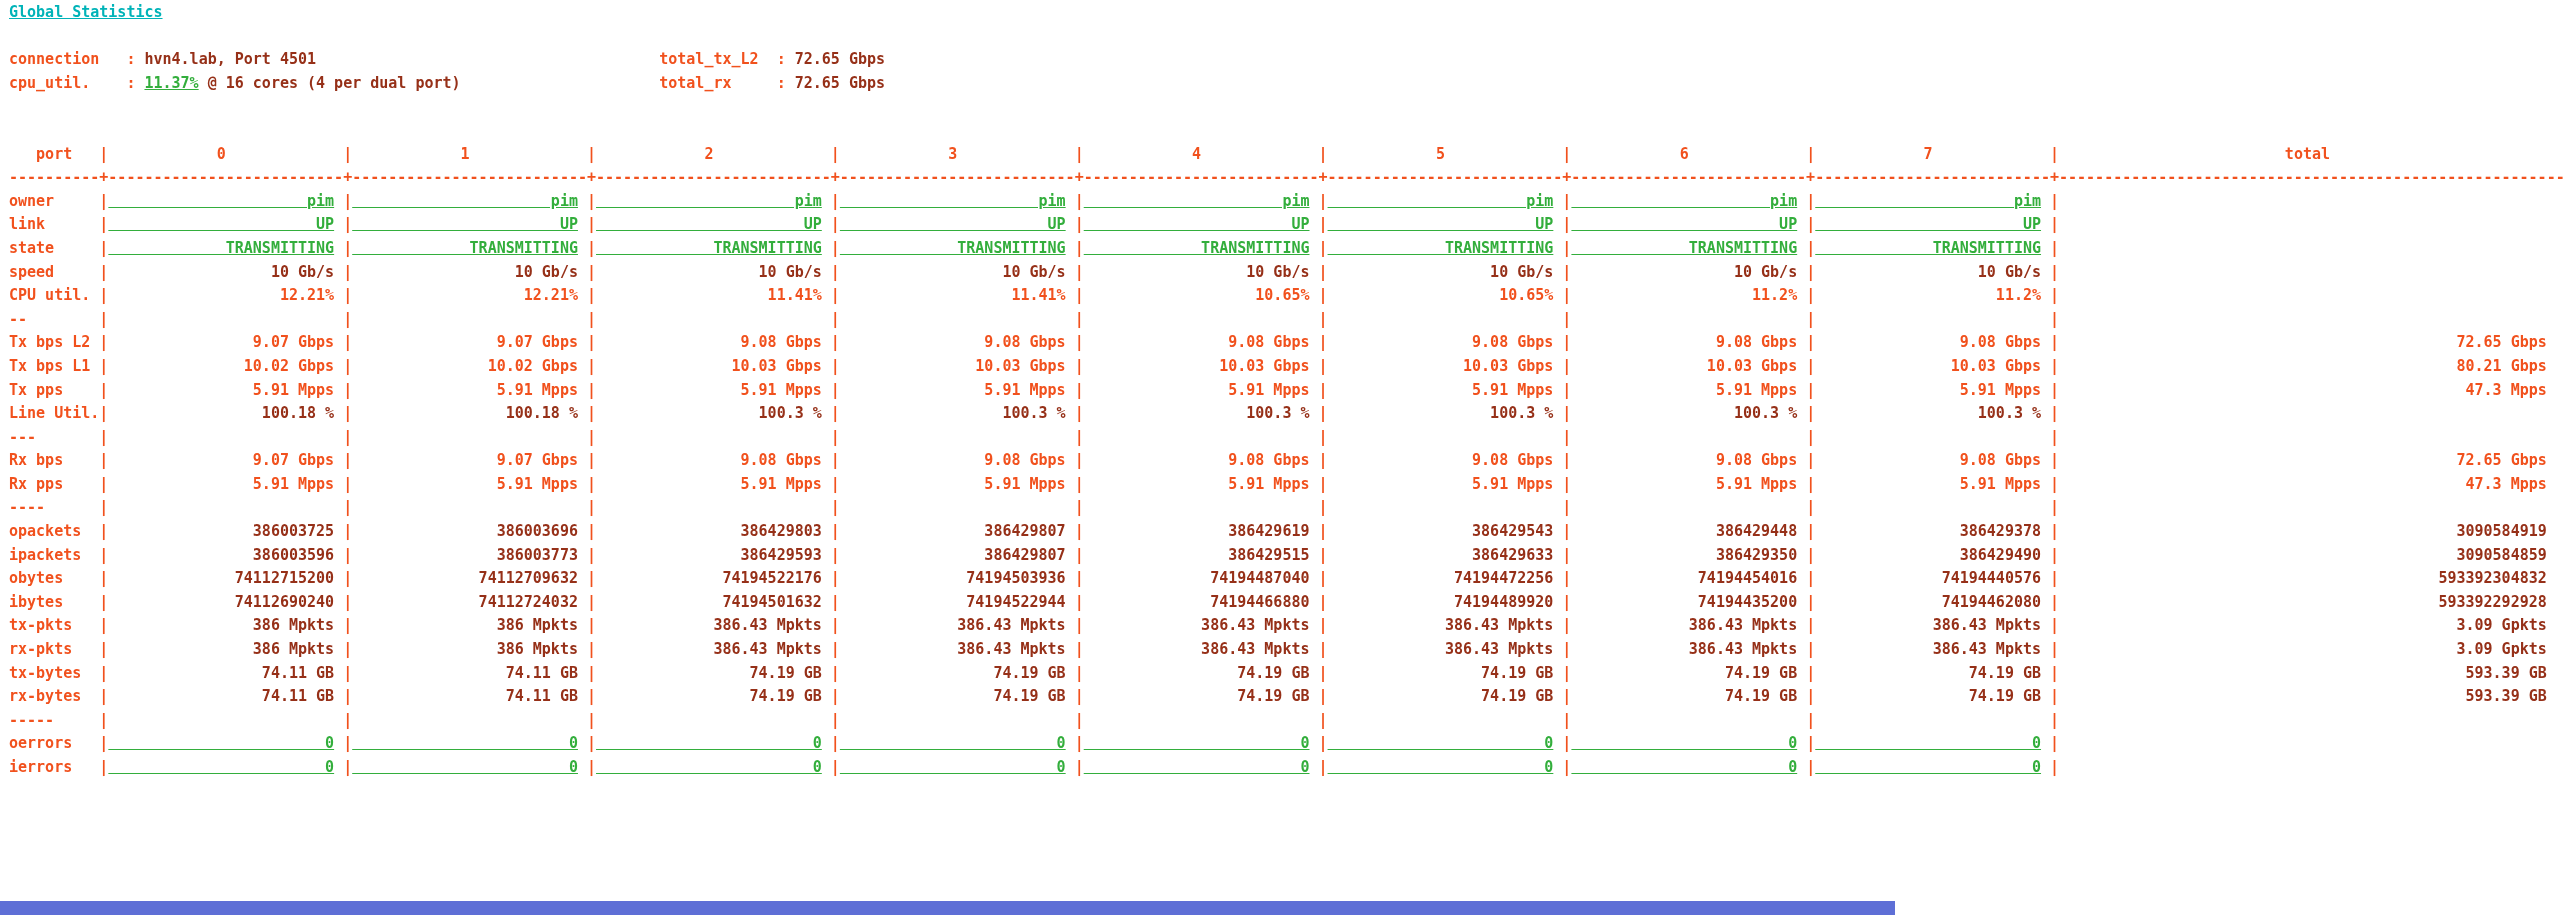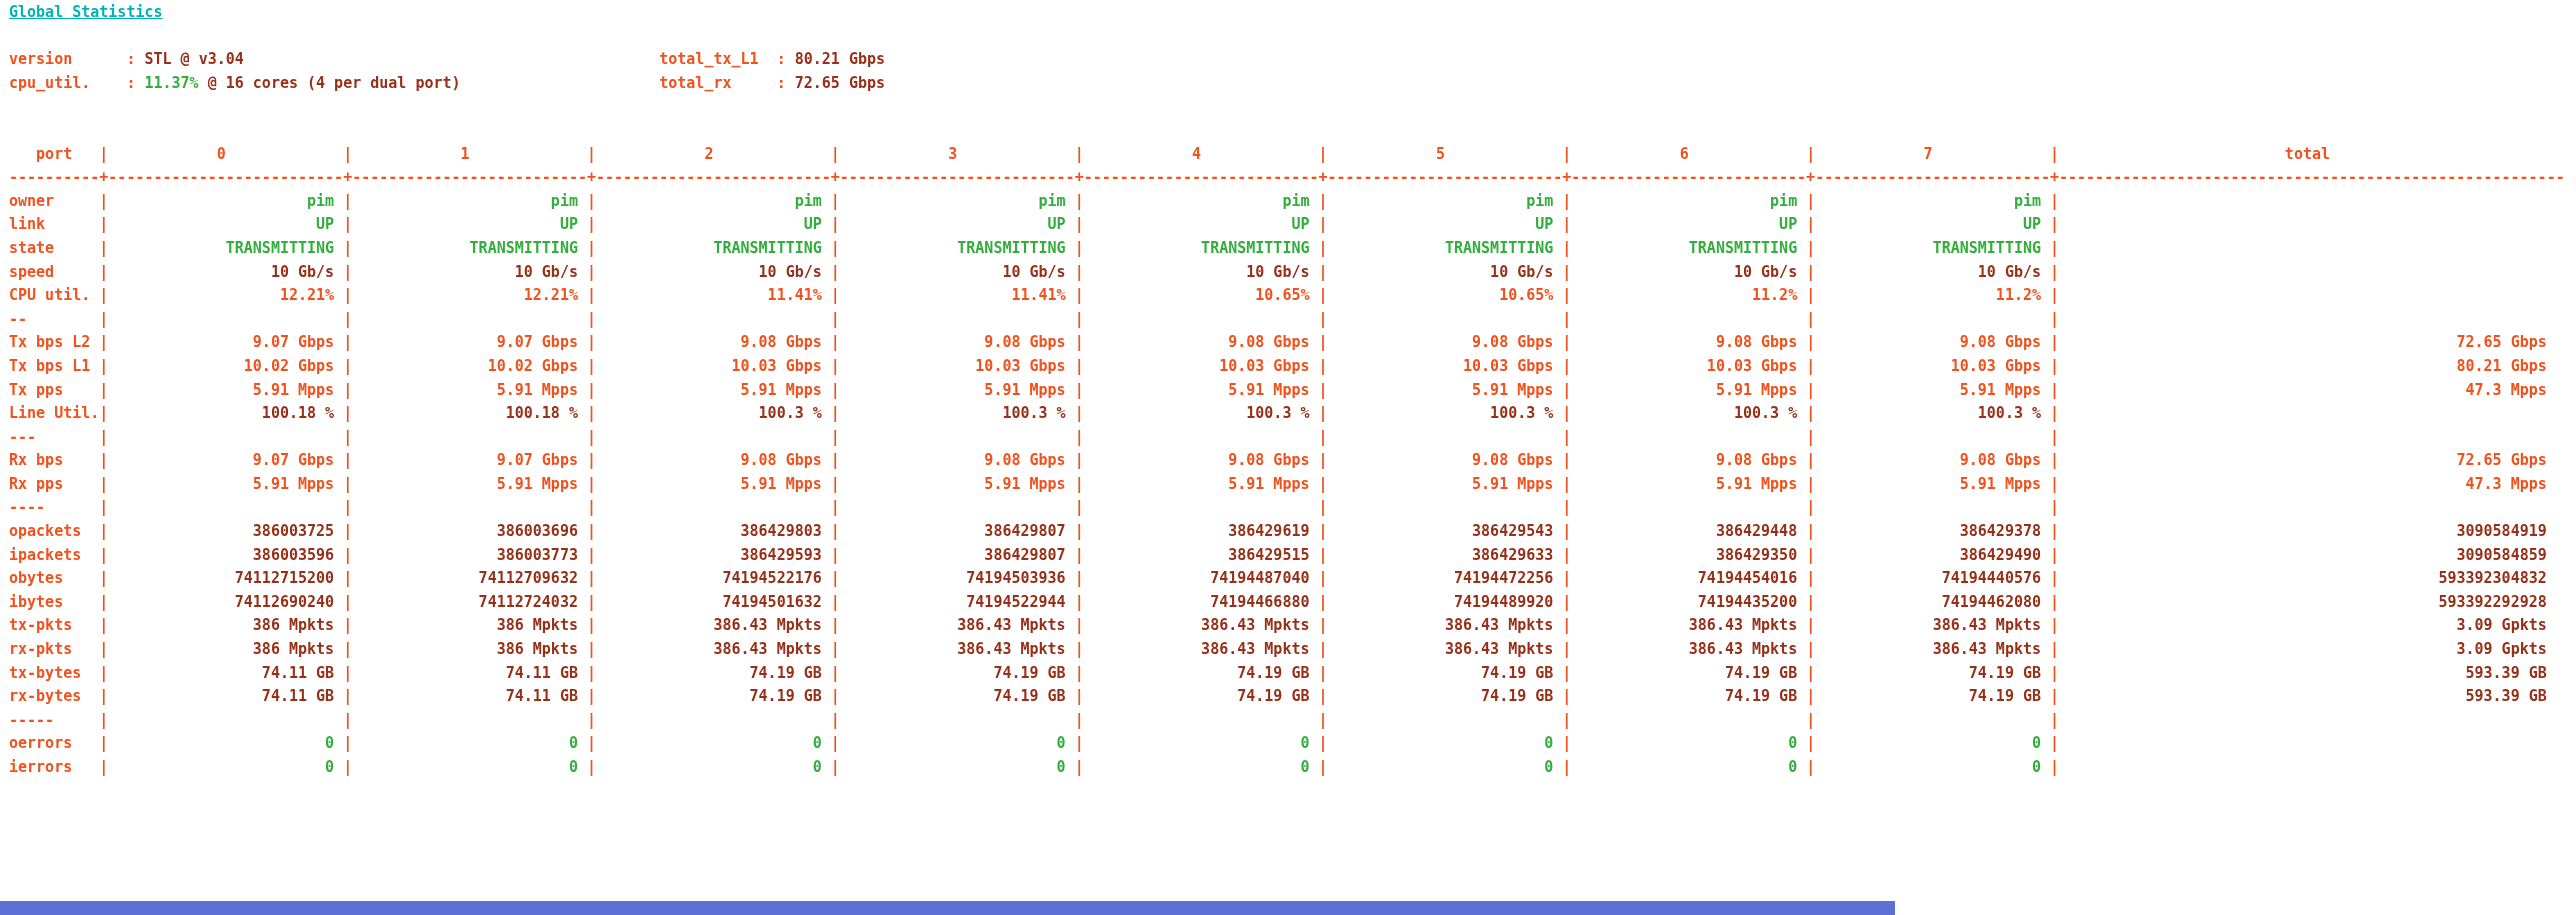--- a/index.html
+++ b/index.html
@@ -17,31 +17,31 @@
     background:var(--background);
     font-family:"DejaVu Sans Mono", monospace;
     font-weight:700;
     font-size:15px;
   }
   .screen{position:absolute;inset:0;padding:1px 0 0 9px;}
   .line{white-space:pre;height:23.6px;line-height:23.6px;}
   .hdr{color:var(--section);text-decoration:underline;}
   .c-accent{color:var(--accent);}
   .c-number{color:var(--number);}
-  .c-good{color:var(--good);}
+  .c-good{color:var(--good);text-decoration:underline;}
   .statusbar{position:absolute;left:0;bottom:0;width:1895px;height:14.2px;background:var(--bar);}
 </style>
 </head>
 <body>
 
 <div class="screen">
   <div class="line"><span class="hdr">Global Statistics</span></div>
   <div class="line"></div>
   <div id="global-rows">
-      <div class="line"><span class="c-accent">version      : </span><span class="c-number">STL @ v3.04</span><span>                                              </span><span class="c-accent">total_tx_L1  : </span><span class="c-number">80.21 Gbps</span></div>
+      <div class="line"><span class="c-accent">connection   : </span><span class="c-number">hvn4.lab, Port 4501</span><span>                                      </span><span class="c-accent">total_tx_L2  : </span><span class="c-number">72.65 Gbps</span></div>
       <div class="line"><span class="c-accent">cpu_util.    : </span><span class="c-good">11.37%</span><span class="c-number"> @ 16 cores (4 per dual port)</span><span>                      </span><span class="c-accent">total_rx     : </span><span class="c-number">72.65 Gbps</span></div>
     </div>
   <div class="line"></div>
   <div class="line"></div>
   <div id="port-table">
       <div class="line"><span class="c-accent">   port   |</span><span class="c-accent">            0             |</span><span class="c-accent">            1             |</span><span class="c-accent">            2             |</span><span class="c-accent">            3             |</span><span class="c-accent">            4             |</span><span class="c-accent">            5             |</span><span class="c-accent">            6             |</span><span class="c-accent">            7             |</span><span class="c-accent">                         total                          </span></div>
       <div class="line"><span class="c-accent">----------+--------------------------+--------------------------+--------------------------+--------------------------+--------------------------+--------------------------+--------------------------+--------------------------+--------------------------------------------------------</span></div>
       <div class="line"><span class="c-accent">owner     |</span><span class="c-good">                      pim</span><span class="c-accent"> |</span><span class="c-good">                      pim</span><span class="c-accent"> |</span><span class="c-good">                      pim</span><span class="c-accent"> |</span><span class="c-good">                      pim</span><span class="c-accent"> |</span><span class="c-good">                      pim</span><span class="c-accent"> |</span><span class="c-good">                      pim</span><span class="c-accent"> |</span><span class="c-good">                      pim</span><span class="c-accent"> |</span><span class="c-good">                      pim</span><span class="c-accent"> |</span></div>
       <div class="line"><span class="c-accent">link      |</span><span class="c-good">                       UP</span><span class="c-accent"> |</span><span class="c-good">                       UP</span><span class="c-accent"> |</span><span class="c-good">                       UP</span><span class="c-accent"> |</span><span class="c-good">                       UP</span><span class="c-accent"> |</span><span class="c-good">                       UP</span><span class="c-accent"> |</span><span class="c-good">                       UP</span><span class="c-accent"> |</span><span class="c-good">                       UP</span><span class="c-accent"> |</span><span class="c-good">                       UP</span><span class="c-accent"> |</span></div>
       <div class="line"><span class="c-accent">state     |</span><span class="c-good">             TRANSMITTING</span><span class="c-accent"> |</span><span class="c-good">             TRANSMITTING</span><span class="c-accent"> |</span><span class="c-good">             TRANSMITTING</span><span class="c-accent"> |</span><span class="c-good">             TRANSMITTING</span><span class="c-accent"> |</span><span class="c-good">             TRANSMITTING</span><span class="c-accent"> |</span><span class="c-good">             TRANSMITTING</span><span class="c-accent"> |</span><span class="c-good">             TRANSMITTING</span><span class="c-accent"> |</span><span class="c-good">             TRANSMITTING</span><span class="c-accent"> |</span></div>

